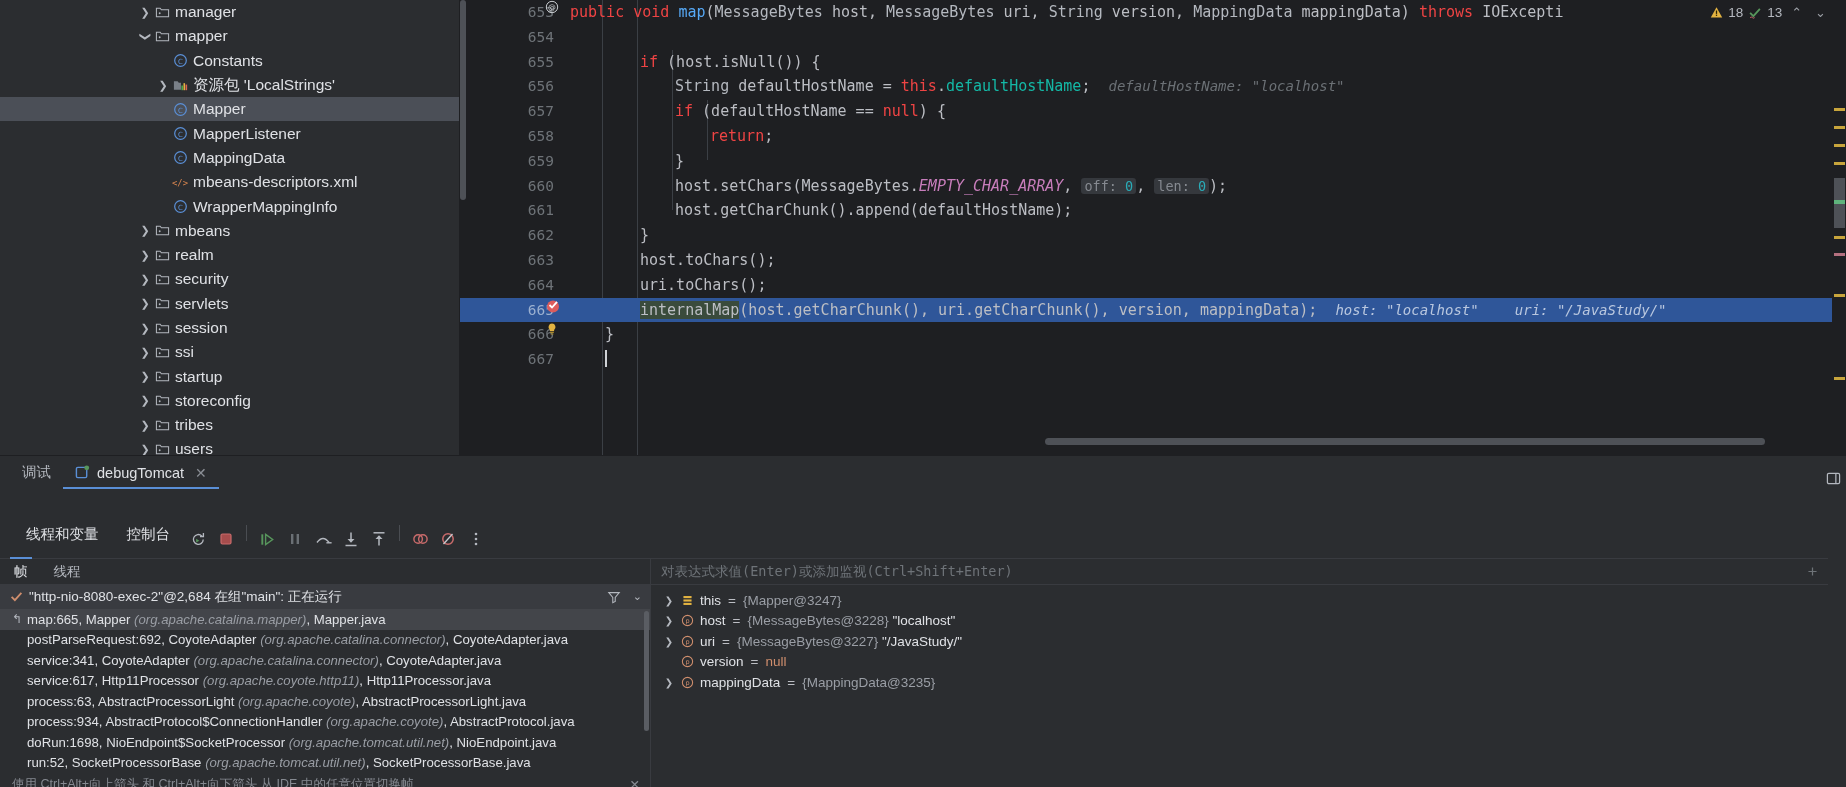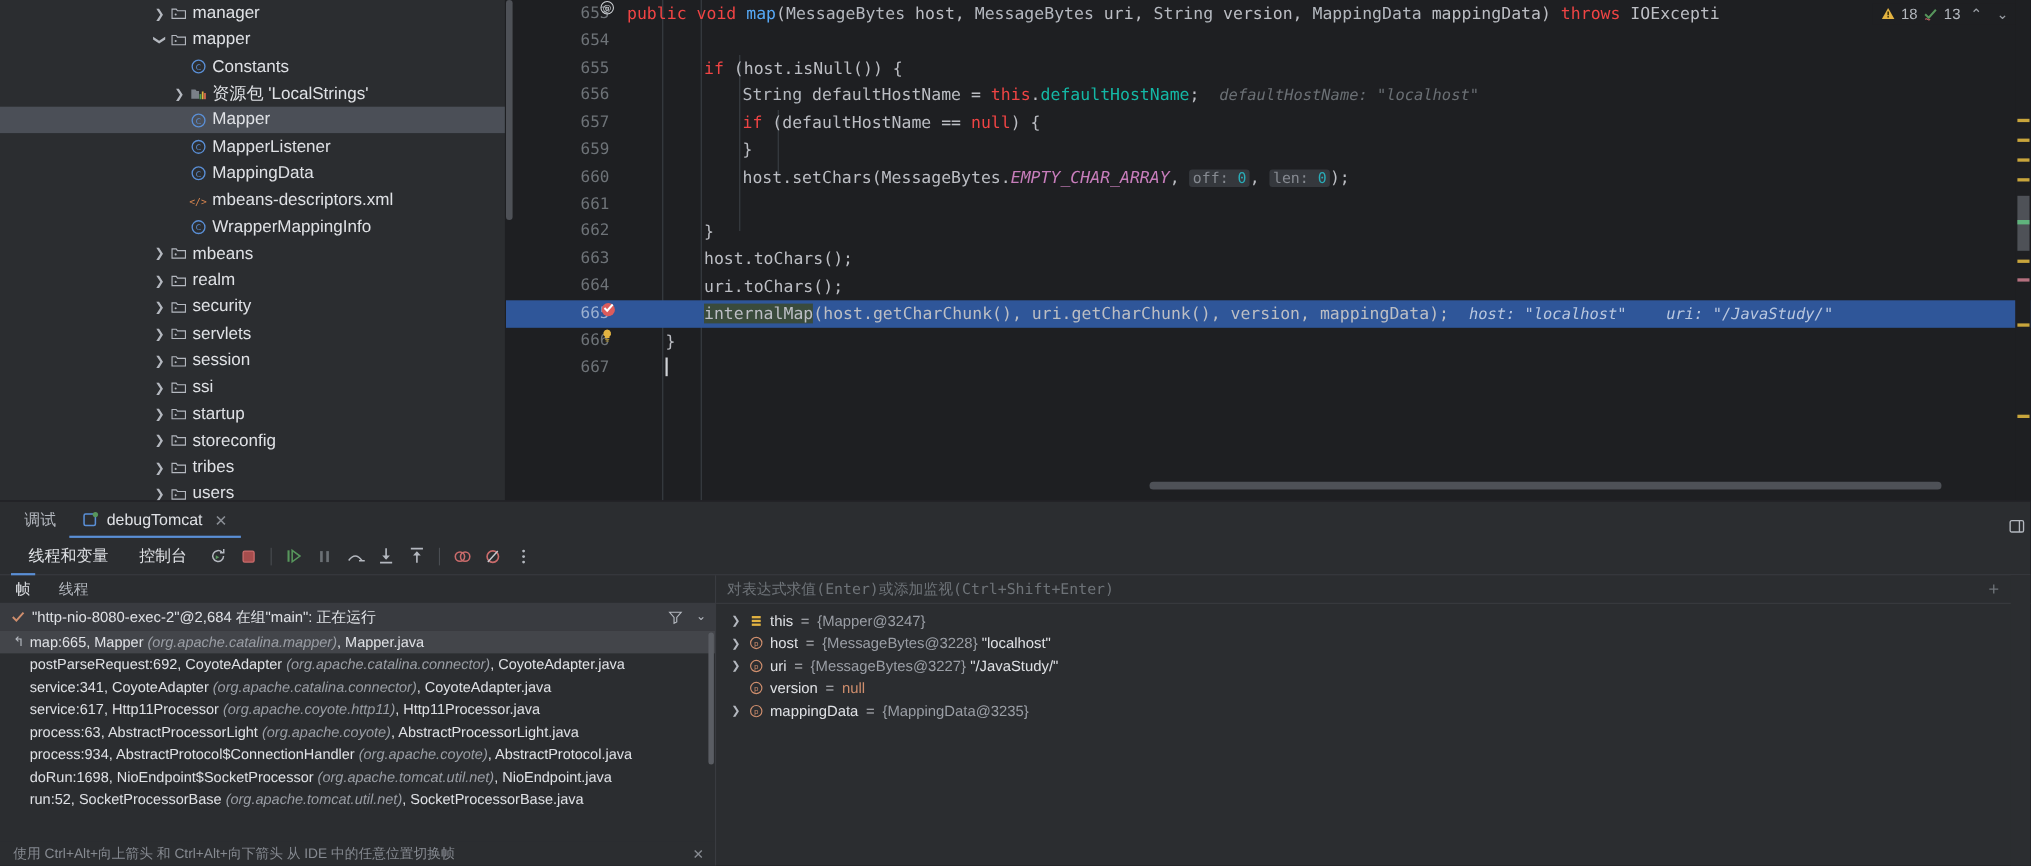--- a/index.html
+++ b/index.html
@@ -79,22 +79,22 @@
   .debug { flex: 1; background: #2b2d30; display: flex; flex-direction: column;
            border-top: 1px solid #1e1f22; position: relative; }
 
   .dbg-tabs { height: 33px; display: flex; align-items: center; padding-left: 10px;
               font-size: 14.5px; color: #b4b8bf; position: relative; }
   .dbg-tab { display: flex; align-items: center; gap: 7px; padding: 0 12px; height: 33px; position: relative; }
   .dbg-tab.active { color: #dfe1e5; justify-content: center; }
   .dbg-tab.active::after { content:""; position:absolute; left:0; right:0; bottom:0; height:2px; background:#5a8fd6; }
   .tab-x { color: #8a8e95; font-size: 14px; padding-left: 4px; }
 
-  .dbg-toolbar { height: 34px; display: flex; align-items: center; gap: 0px; padding-left: 12px;
-                 font-size: 14.5px; color: #dfe1e5; border-bottom: 1px solid #393b40; }
+  .dbg-toolbar { height: 34px; display: flex; align-items: flex-start; gap: 0px; padding-left: 12px;
+                 font-size: 14.5px; color: #dfe1e5; border-bottom: 1px solid #393b40; margin-top: 36px; }
   .tb-text { padding: 0 14px; white-space: nowrap; }
   .tb-text.on { color: #dfe1e5; }
   .tb-btn { width: 28px; height: 28px; display: flex; align-items: center; justify-content: center; }
   .tb-sep { width: 1px; height: 16px; background: #4a4d52; margin: 0 6px; }
 
   .dbg-body { flex: 1; display: flex; min-height: 0; }
 
   
   .frames { width: 651px; display: flex; flex-direction: column; border-right: 1px solid #393b40; }
   .frm-tabs { height: 25px; display: flex; align-items: center; padding-left: 14px; gap: 26px;
@@ -404,32 +404,38 @@
             <span class="lnum">656</span>
             <span class="gmark"></span>
             <span class="ctext"><span style="padding-left:105px"></span><span class="typ">String</span><span class="plain"> defaultHostName = </span><span class="kw">this</span><span class="plain">.</span><span class="fld">defaultHostName</span><span class="plain">;</span>&nbsp;&nbsp;<span class="hint">defaultHostName: "localhost"</span></span>
           </div>
           <div class="code-line">
             <span class="lnum">657</span>
             <span class="gmark"></span>
             <span class="ctext"><span style="padding-left:105px"></span><span class="kw">if</span><span class="plain"> (defaultHostName == </span><span class="kw">null</span><span class="plain">) {</span></span>
           </div>
           <div class="code-line">
+            <span class="lnum">658</span>
+            <span class="gmark"></span>
+            <span class="ctext"><span style="padding-left:140px"></span><span class="kw">return</span><span class="plain">;</span></span>
+          </div>
+          <div class="code-line">
             <span class="lnum">659</span>
             <span class="gmark"></span>
             <span class="ctext"><span style="padding-left:105px"></span><span class="plain">}</span></span>
           </div>
           <div class="code-line">
             <span class="lnum">660</span>
             <span class="gmark"></span>
             <span class="ctext"><span style="padding-left:105px"></span><span class="plain">host.setChars(MessageBytes.</span><span class="stat">EMPTY_CHAR_ARRAY</span><span class="plain">, </span><span class="phint">off: <span class="num">0</span></span><span class="plain">, </span><span class="phint">len: <span class="num">0</span></span><span class="plain">);</span></span>
           </div>
           <div class="code-line">
             <span class="lnum">661</span>
             <span class="gmark"></span>
+            <span class="ctext"><span style="padding-left:105px"></span><span class="plain">host.getCharChunk().append(defaultHostName);</span></span>
           </div>
           <div class="code-line">
             <span class="lnum">662</span>
             <span class="gmark"></span>
             <span class="ctext"><span style="padding-left:70px"></span><span class="plain">}</span></span>
           </div>
           <div class="code-line">
             <span class="lnum">663</span>
             <span class="gmark"></span>
             <span class="ctext"><span style="padding-left:70px"></span><span class="plain">host.toChars();</span></span>

